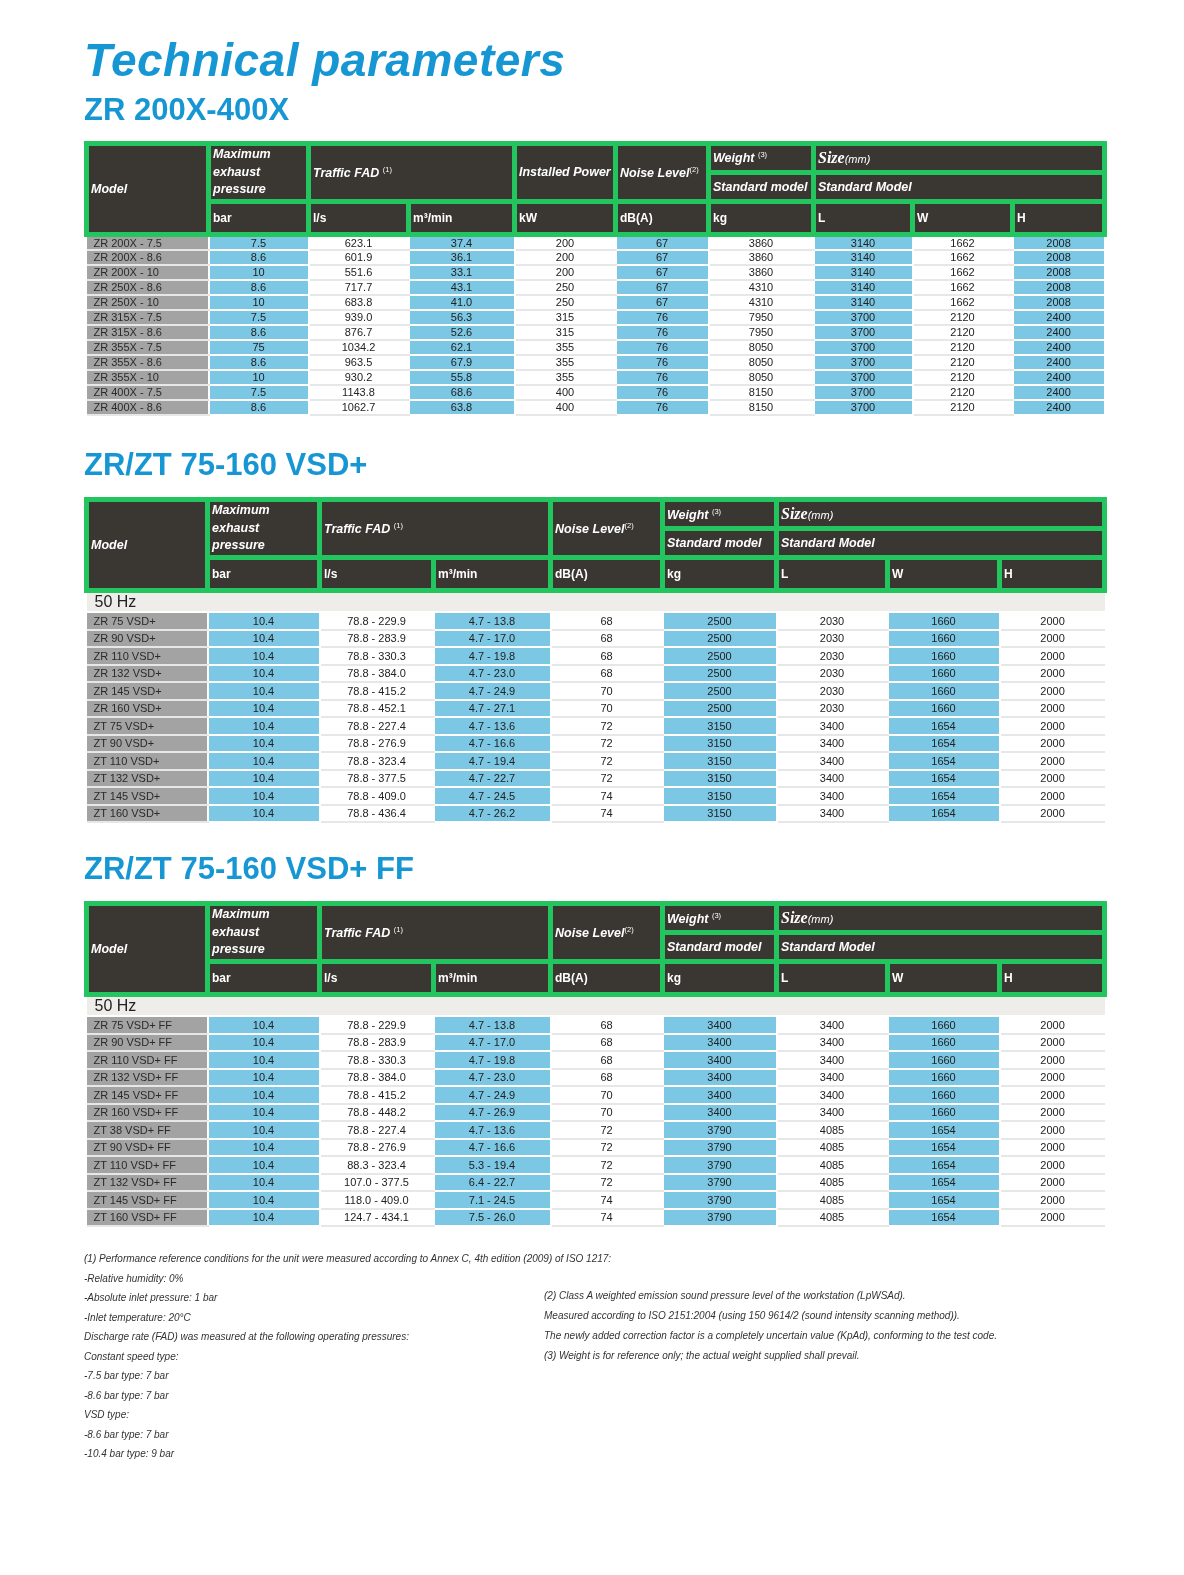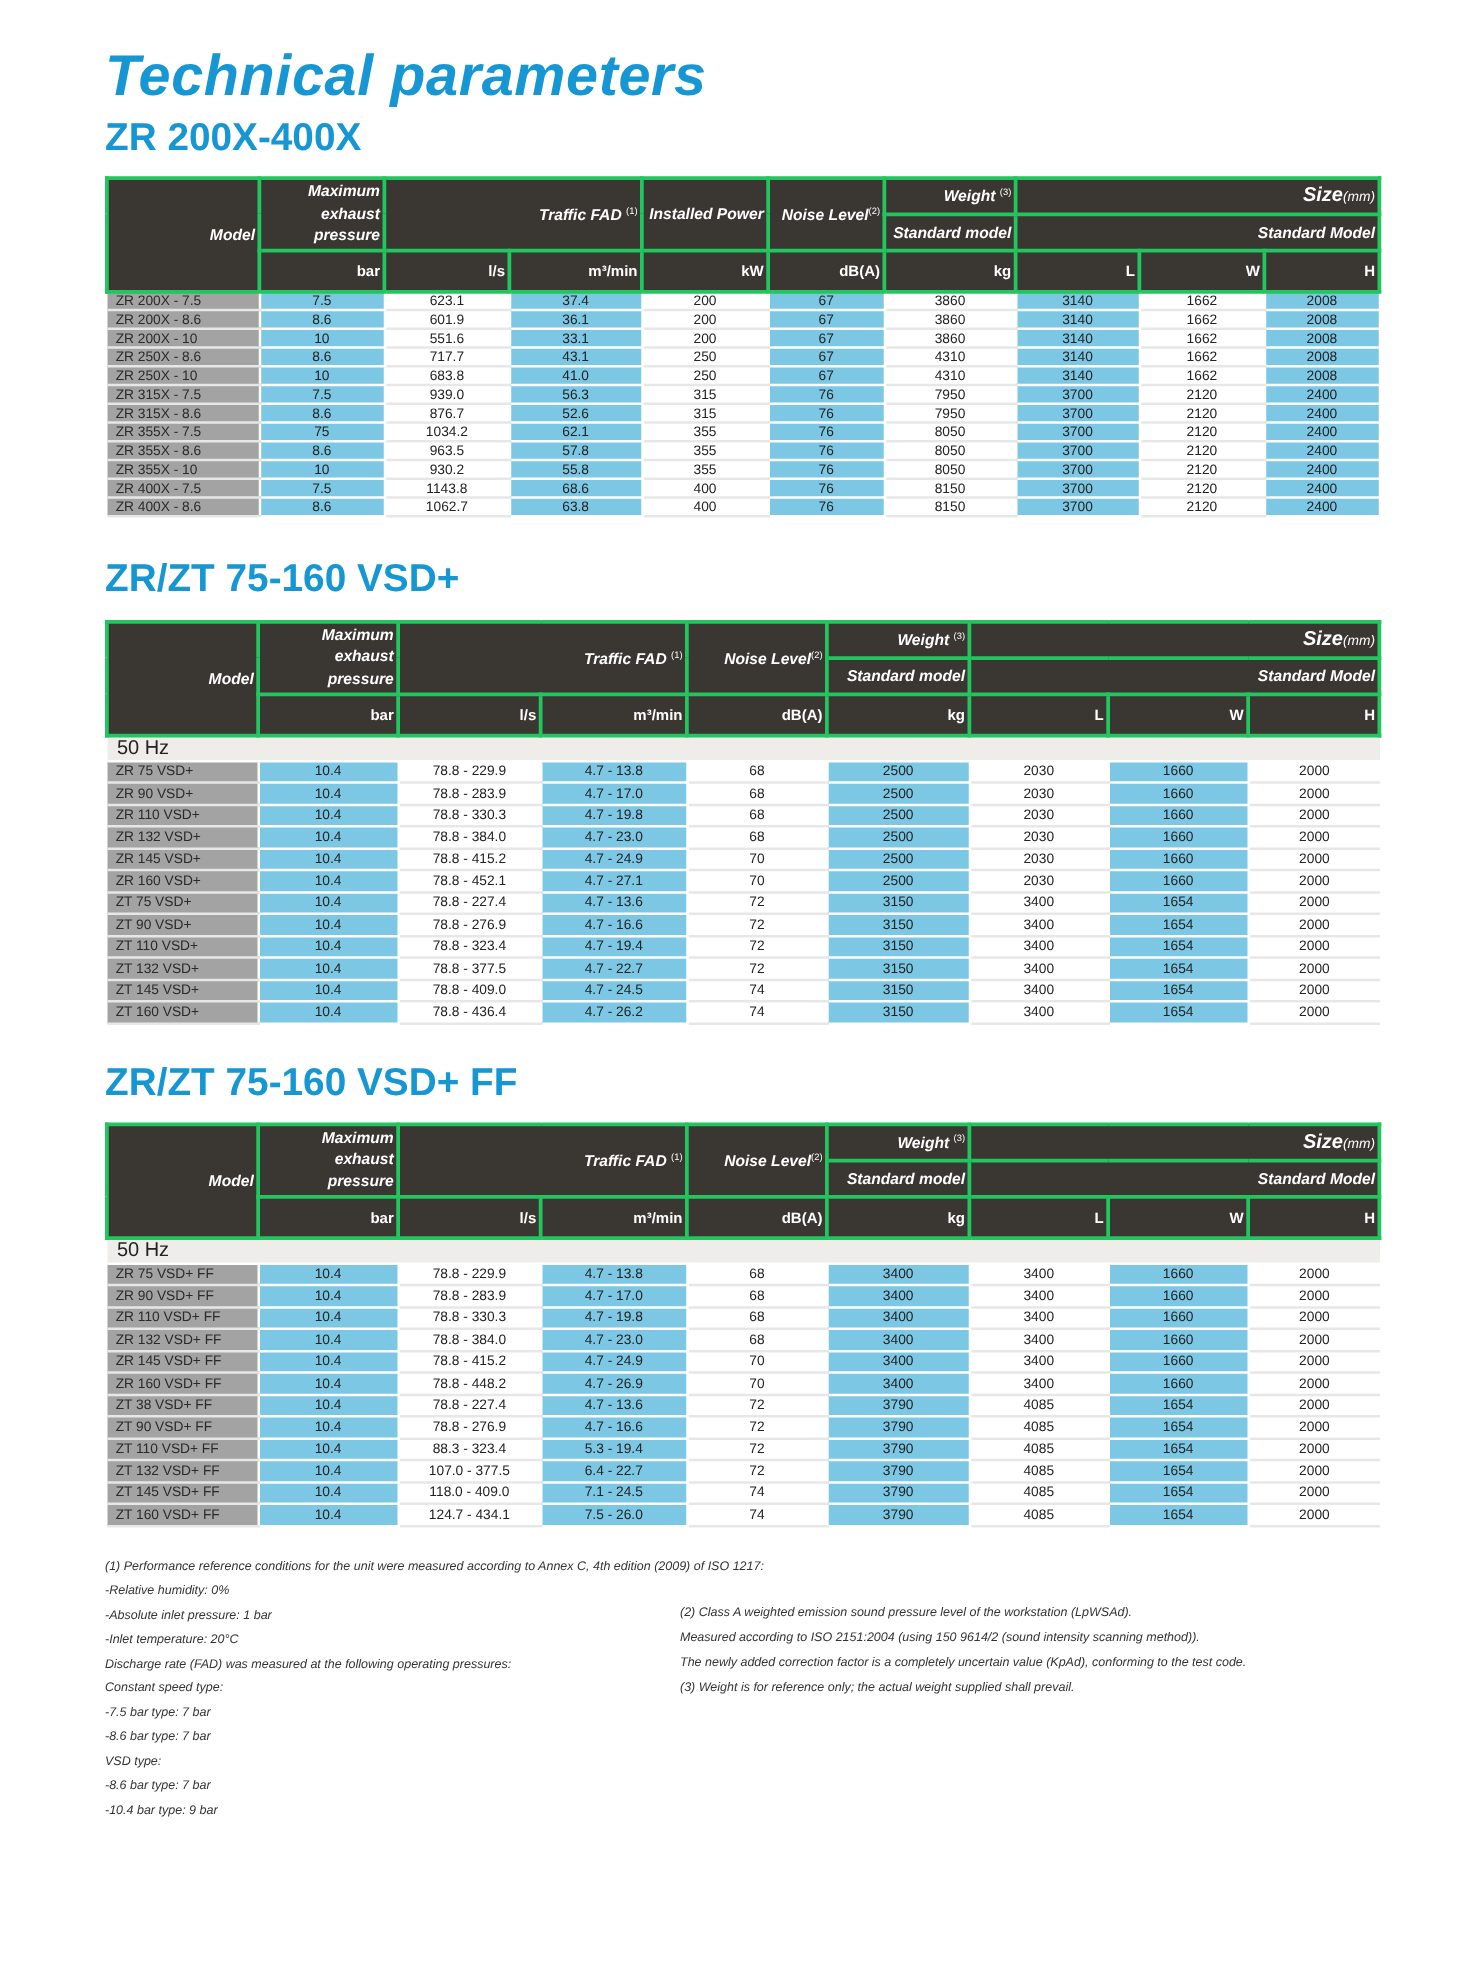--- a/index.html
+++ b/index.html
@@ -30,39 +30,39 @@
   h2.st-3 { margin:29px 0 15px 0; }
 
   table.ptable {
     border-collapse:collapse;
     table-layout:fixed;
     width:1018px;
   }
   .ptable thead th {
     background:#3a3632;
     color:#fff;
-    border:3px solid #22c55e;
+    border:5px solid #22c55e;
     font-style:italic;
     font-weight:bold;
     font-size:12.5px;
-    text-align:right;
+    text-align:left;
     vertical-align:middle;
     padding:0 2px;
   }
   .ptable thead tr.hr-top th { height:29px; }
   .ptable thead tr.hr-sub th { height:29px; }
   .ptable thead tr.units-row th {
     height:33px;
     font-style:normal;
     font-weight:bold;
     font-size:12px;
   }
   th.h-press { font-size:10.5px; line-height:1.4; }
   th sup { font-size:7.5px; font-style:normal; font-weight:normal; letter-spacing:0; }
-  .size-word { font-size:16px; }
+  .size-word { font-size:16px;font-family:Liberation Serif, serif; }
   .size-unit { font-size:11px; font-weight:normal; }
   th.h-sub-sm { font-size:11.5px; }
   th.h-sub-lg { font-size:14.5px; }
 
   .ptable td {
     text-align:center;
     vertical-align:middle;
     font-size:11px;
     color:#222;
     height:15px;
@@ -254,21 +254,21 @@
             <td class="blue">76</td>
             <td class="white">8050</td>
             <td class="blue">3700</td>
             <td class="white">2120</td>
             <td class="blue">2400</td>
           </tr>
           <tr>
             <td class="model-cell">ZR 355X - 8.6</td>
             <td class="blue">8.6</td>
             <td class="white">963.5</td>
-            <td class="blue">57.8</td>
+            <td class="blue">67.9</td>
             <td class="white">355</td>
             <td class="blue">76</td>
             <td class="white">8050</td>
             <td class="blue">3700</td>
             <td class="white">2120</td>
             <td class="blue">2400</td>
           </tr>
           <tr>
             <td class="model-cell">ZR 355X - 10</td>
             <td class="blue">10</td>

